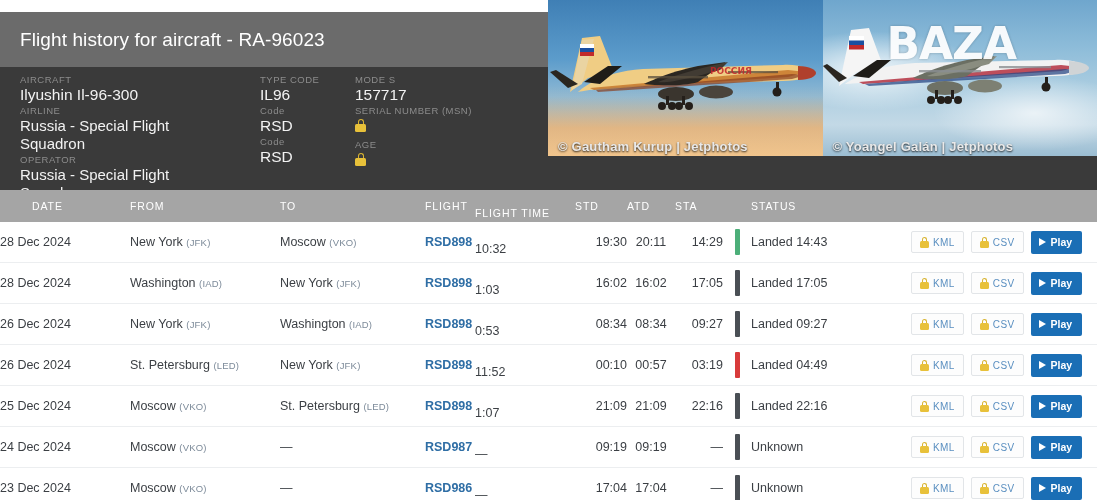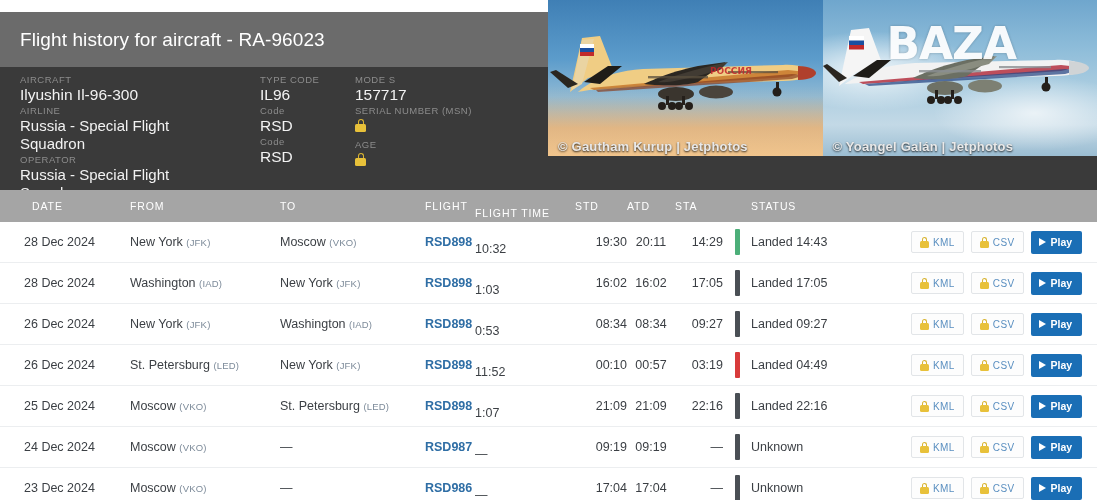--- a/index.html
+++ b/index.html
@@ -114,21 +114,21 @@
     background:#a5a5a5;color:#ffffff;
     font-size:10.5px;letter-spacing:.9px;
   }
   .thead .th{white-space:nowrap;}
   .row{
     display:flex;align-items:center;height:40px;
     border-bottom:1px solid #eceef0;
     font-size:12.5px;color:#3b3f44;
     background:#fff;position:relative;
   }
-  .c-date{width:130px;padding-left:24px;box-sizing:border-box;}
+  .c-date{width:130px;box-sizing:border-box;}
   .c-from{width:150px;}
   .c-to{width:145px;}
   .c-flight{width:50px;}
   .c-ftime{width:100px;margin-top:14px;}
   .c-std{width:52px;text-align:right;}
   .c-atd{width:48px;text-align:center;}
   .c-sta{width:48px;text-align:right;}
   .c-statusbar{width:28px;display:flex;justify-content:center;}
   .c-status{width:160px;}
   .c-actions{flex:1;display:flex;align-items:center;gap:7px;}

